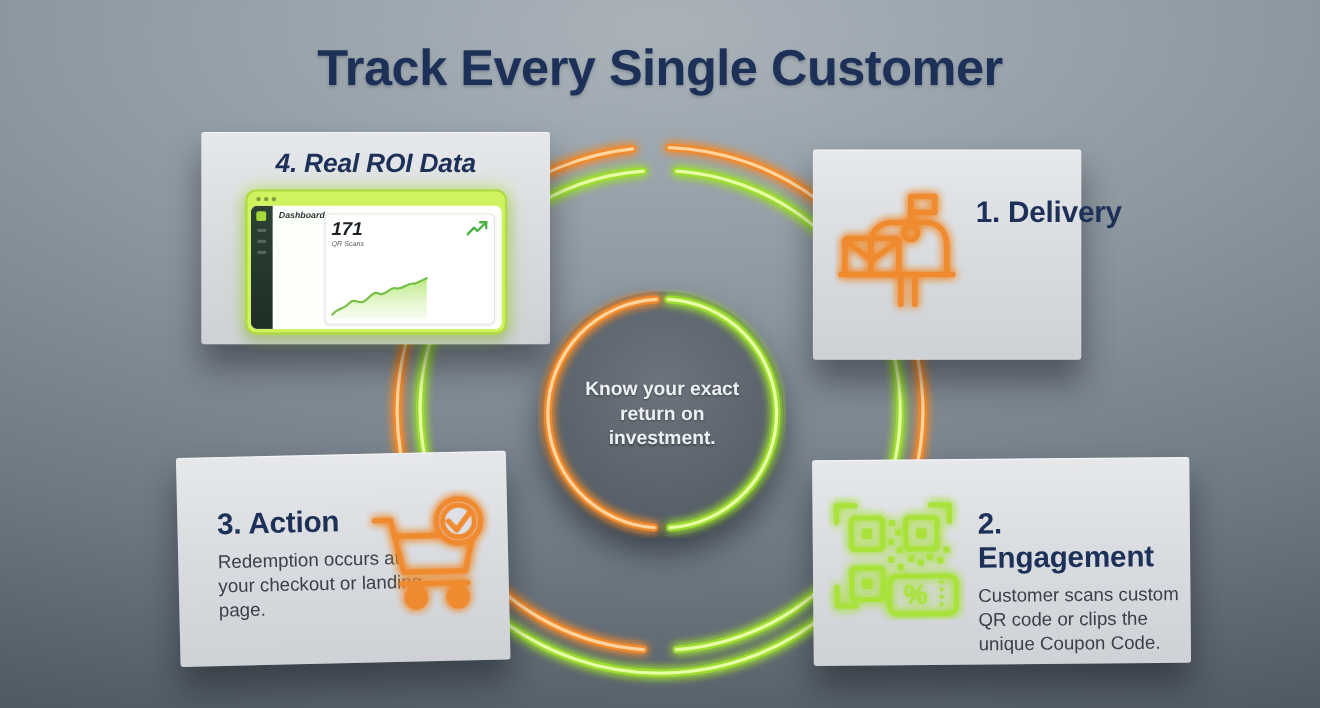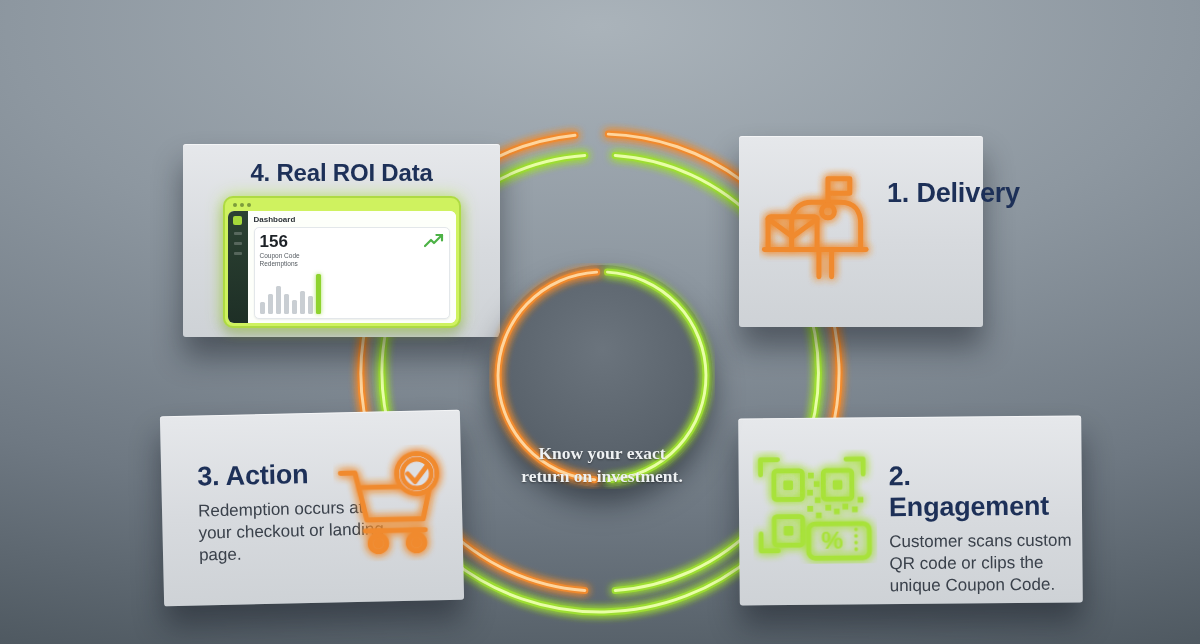--- a/index.html
+++ b/index.html
@@ -15,34 +15,34 @@
     text-shadow:0 2px 3px rgba(30,40,55,.25);
   }
   .card{
     position:absolute;z-index:2;border-radius:3px;
     background:linear-gradient(180deg,#e6e8eb 0%,#d7dade 55%,#ced2d6 100%);
     box-shadow:0 20px 30px rgba(15,21,29,.45), inset 0 1px 0 rgba(255,255,255,.55);
   }
   .card h2{margin:0;color:#1d3058;font-weight:700;letter-spacing:-0.2px;}
   .card p{margin:8px 0 0;color:#3a414b;font-size:17px;line-height:1.3;}
   
-  .card-roi{left:183px;top:144px;width:317px;height:193px;text-align:center;}
+  .card-roi{left:183px;top:120px;width:317px;height:193px;text-align:center;font-style:italic;}
   .card-roi h2{font-size:24px;margin-top:15px;}
   .dash{
     width:234px;height:128px;margin:9px auto 0;position:relative;text-align:left;
     background:#cff25f;border:2px solid #aeda43;border-radius:10px;
     box-shadow:0 0 16px rgba(190,235,90,.85),0 6px 12px rgba(40,60,10,.3);
   }
   .dash-bar{height:13px;display:flex;align-items:center;gap:3px;padding-left:8px;}
   .dot{width:4px;height:4px;border-radius:50%;background:#7d9c3c;}
   .dash-body{position:absolute;top:13px;left:3px;right:3px;bottom:3px;background:#fff;border-radius:6px;display:flex;overflow:hidden;}
   .dash-side{width:20px;background:linear-gradient(#2c4233,#1e2f26);display:flex;flex-direction:column;align-items:center;padding-top:5px;gap:7px;}
   .side-sq{width:9px;height:9px;border-radius:2px;background:#a5d93a;}
   .side-tick{width:8px;height:3px;border-radius:1px;background:rgba(255,255,255,.22);}
-  .dash-main{flex:1;padding:4px 6px;background:#fdfffa;display:flex;flex-direction:column;}
+  .dash-main{flex:1;padding:4px 6px;background:#fdfffa;display:flex;flex-direction:row;}
   .dash-title{font-size:8px;font-weight:700;color:#2d3338;}
   .stats{display:flex;gap:6px;margin-top:3px;flex:1;}
   .stat{flex:1;background:#fff;border:1px solid #e3e7ea;border-radius:5px;padding:5px 5px 4px;position:relative;box-shadow:0 1px 2px rgba(0,0,0,.07);display:flex;flex-direction:column;}
   .stat-num{font-size:17px;font-weight:700;color:#1d2227;line-height:1;}
   .stat-label{font-size:6.5px;color:#555b61;margin-top:2px;line-height:1.2;width:62px;}
   .stat-arrow{position:absolute;top:6px;right:5px;}
   .chart{margin-top:auto;}
   .bars{display:flex;align-items:flex-end;gap:2.5px;height:40px;}
   .bar{width:5.5px;border-radius:1.5px;background:#c9ced3;}
   .bar.accent{background:#8ed32f;box-shadow:0 0 4px rgba(150,215,60,.8);}
@@ -62,22 +62,22 @@
   .card-engagement .txt{position:absolute;left:150px;top:44px;width:185px;}
   .card-engagement h2{font-size:27px;}
   
   .center-badge{
     position:absolute;left:491px;top:265px;width:222px;height:222px;border-radius:50%;z-index:3;
     background:radial-gradient(circle at 50% 38%, #6b747d 0%, #5b646d 55%, #4c555e 100%);
     box-shadow:0 16px 28px rgba(10,16,24,.5), inset 0 2px 4px rgba(255,255,255,.12), inset 0 -4px 10px rgba(0,0,0,.25);
   }
   .center-ring{position:absolute;left:-2px;top:-2px;}
   .center-text{
-    position:absolute;inset:0;display:flex;flex-direction:row;justify-content:center;align-items:flex-end;
-    text-align:center;padding:0 26px;color:#eef1f3;text-shadow:0 1px 2px rgba(0,0,0,.4);font-family:Liberation Serif, serif;
+    position:absolute;inset:0;display:flex;flex-direction:column;justify-content:center;align-items:flex-start;
+    text-align:center;padding:0 26px;color:#eef1f3;text-shadow:0 1px 2px rgba(0,0,0,.4);
   }
   .c-bold{font-size:17.5px;font-weight:700;line-height:1.28;}
   .c-body{font-size:16.5px;line-height:1.28;margin-top:2px;}
 </style>
 </head>
 <body>
 
 <div class="stage">
 
   <svg id="bigRing" class="ring-svg" width="1200" height="644">
@@ -98,56 +98,57 @@
       <path d="M452.9,561.3 A239,239 0 0 1 575.0,135.3" stroke="#f08a2e" stroke-width="7" fill="none" stroke-linecap="round" filter="url(#neon)"></path>
       <path d="M452.9,561.3 A239,239 0 0 1 575.0,135.3" stroke="#ffd9a3" stroke-width="2.94" fill="none" stroke-linecap="round" opacity="0.95"></path>
       <path d="M615.2,155.5 A218,218 0 0 1 615.2,590.5" stroke="#9ddd33" stroke-width="7" fill="none" stroke-linecap="round" filter="url(#neon)"></path>
       <path d="M615.2,155.5 A218,218 0 0 1 615.2,590.5" stroke="#ecffad" stroke-width="2.94" fill="none" stroke-linecap="round" opacity="0.95"></path>
       <path d="M584.8,590.5 A218,218 0 0 1 433.0,513.1" stroke="#f08a2e" stroke-width="7" fill="none" stroke-linecap="round" filter="url(#neon)"></path>
       <path d="M584.8,590.5 A218,218 0 0 1 433.0,513.1" stroke="#ffd9a3" stroke-width="2.94" fill="none" stroke-linecap="round" opacity="0.95"></path>
       <path d="M433.0,513.1 A218,218 0 0 1 584.8,155.5" stroke="#9ddd33" stroke-width="7" fill="none" stroke-linecap="round" filter="url(#neon)"></path>
       <path d="M433.0,513.1 A218,218 0 0 1 584.8,155.5" stroke="#ecffad" stroke-width="2.94" fill="none" stroke-linecap="round" opacity="0.95"></path>
     </svg>
 
+  <h1 class="page-title">Track Every Single Customer</h1>
 
   <div class="card card-roi">
     <h2>4. Real ROI Data</h2>
     <div class="dash">
       <div class="dash-bar">
         <span class="dot"></span>
         <span class="dot"></span>
         <span class="dot"></span>
       </div>
       <div class="dash-body">
         <div class="dash-side">
           <span class="side-sq"></span>
           <span class="side-tick"></span>
           <span class="side-tick"></span>
           <span class="side-tick"></span>
         </div>
         <div class="dash-main">
           <div class="dash-title">Dashboard</div>
           <div class="stats">
             <div class="stat">
-              <div class="stat-num">156</div>
-              <div class="stat-label">Coupon Code Redemptions</div>
+              <div class="stat-num">171</div>
+              <div class="stat-label">QR Scans</div>
               <svg class="stat-arrow" width="20" height="14" viewBox="0 0 20 14">
                 <polyline points="1,12 7,6 10,9 18,1" fill="none" stroke="#4db246" stroke-width="2.2" stroke-linecap="round" stroke-linejoin="round"></polyline>
                 <polyline points="12.5,1 18,1 18,6.5" fill="none" stroke="#4db246" stroke-width="2.2" stroke-linecap="round" stroke-linejoin="round"></polyline>
               </svg>
-              <div class="chart bars" id="bars">
-                  <div class="bar" style="height: 12px;"></div>
-                  <div class="bar" style="height: 20px;"></div>
-                  <div class="bar" style="height: 28px;"></div>
-                  <div class="bar" style="height: 20px;"></div>
-                  <div class="bar" style="height: 14px;"></div>
-                  <div class="bar" style="height: 23px;"></div>
-                  <div class="bar" style="height: 18px;"></div>
-                  <div class="bar accent" style="height: 40px;"></div>
-                </div>
+              <svg class="chart" width="88" height="40" viewBox="0 0 88 40">
+                <defs>
+                  <linearGradient id="gArea" x1="0" y1="0" x2="0" y2="1">
+                    <stop offset="0" stop-color="#b6e878" stop-opacity="0.95"></stop>
+                    <stop offset="1" stop-color="#eaf8d8" stop-opacity="0.45"></stop>
+                  </linearGradient>
+                </defs>
+                <path d="M1,36 C7,29 11,32 16,26 C21,20 25,27 30,24 C35,21 38,14 44,17 C50,20 53,10 59,12 C65,14 70,6 76,8 L87,3 L87,39 L1,39 Z" fill="url(#gArea)"></path>
+                <path d="M1,36 C7,29 11,32 16,26 C21,20 25,27 30,24 C35,21 38,14 44,17 C50,20 53,10 59,12 C65,14 70,6 76,8 L87,3" fill="none" stroke="#74c043" stroke-width="2" stroke-linecap="round"></path>
+              </svg>
             </div>
           </div>
         </div>
       </div>
     </div>
   </div>
 
   <div class="card card-delivery">
     <div class="icon-box">
       <svg width="118" height="126" viewBox="0 0 130 130">

